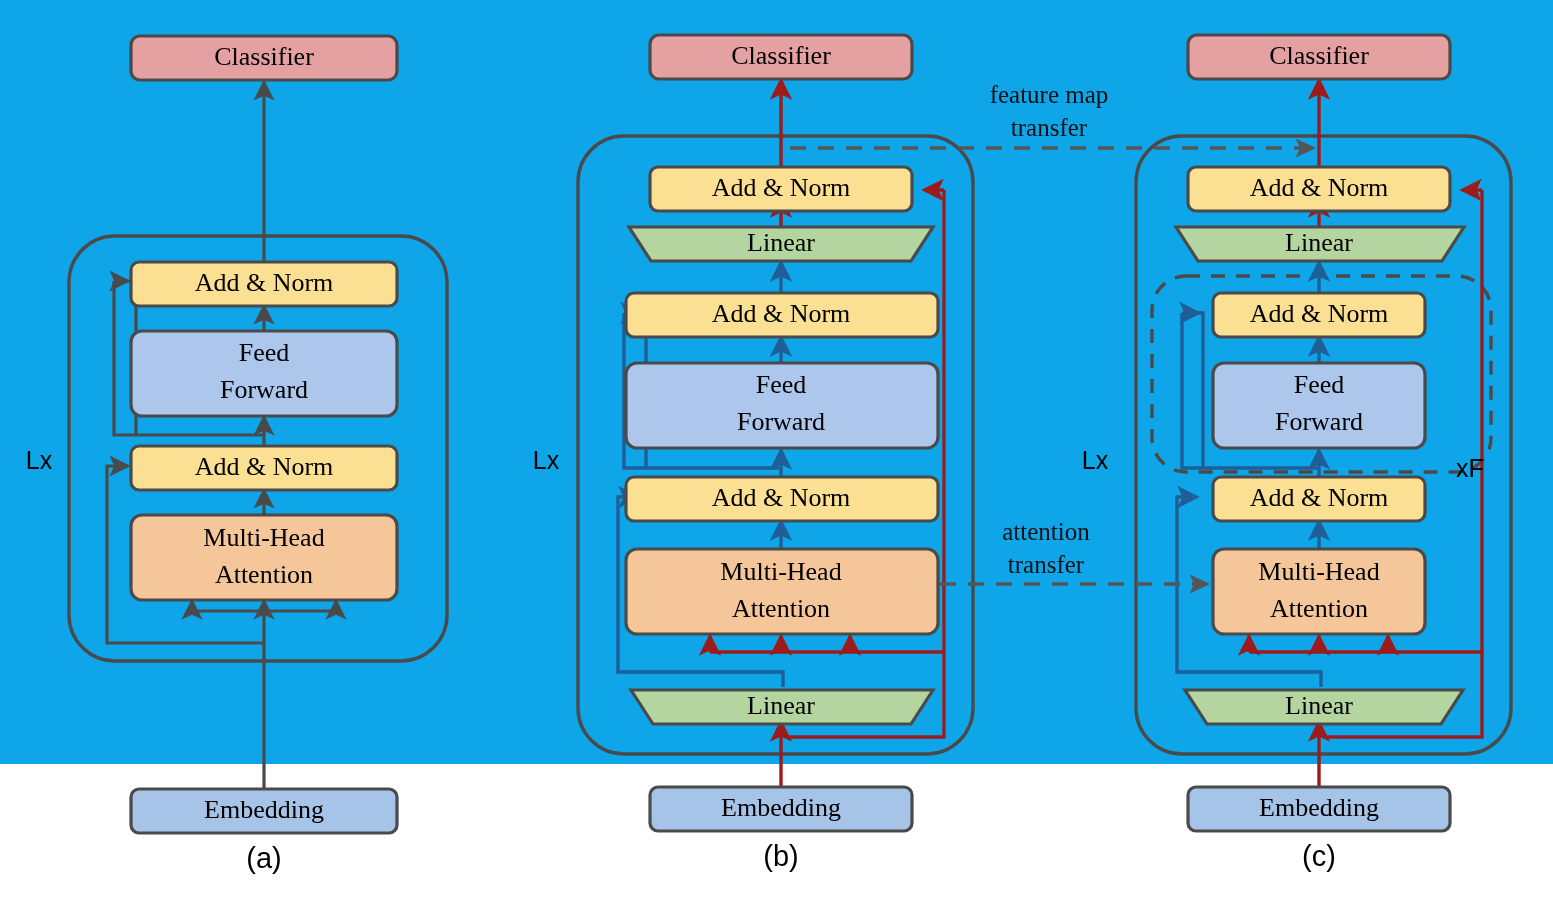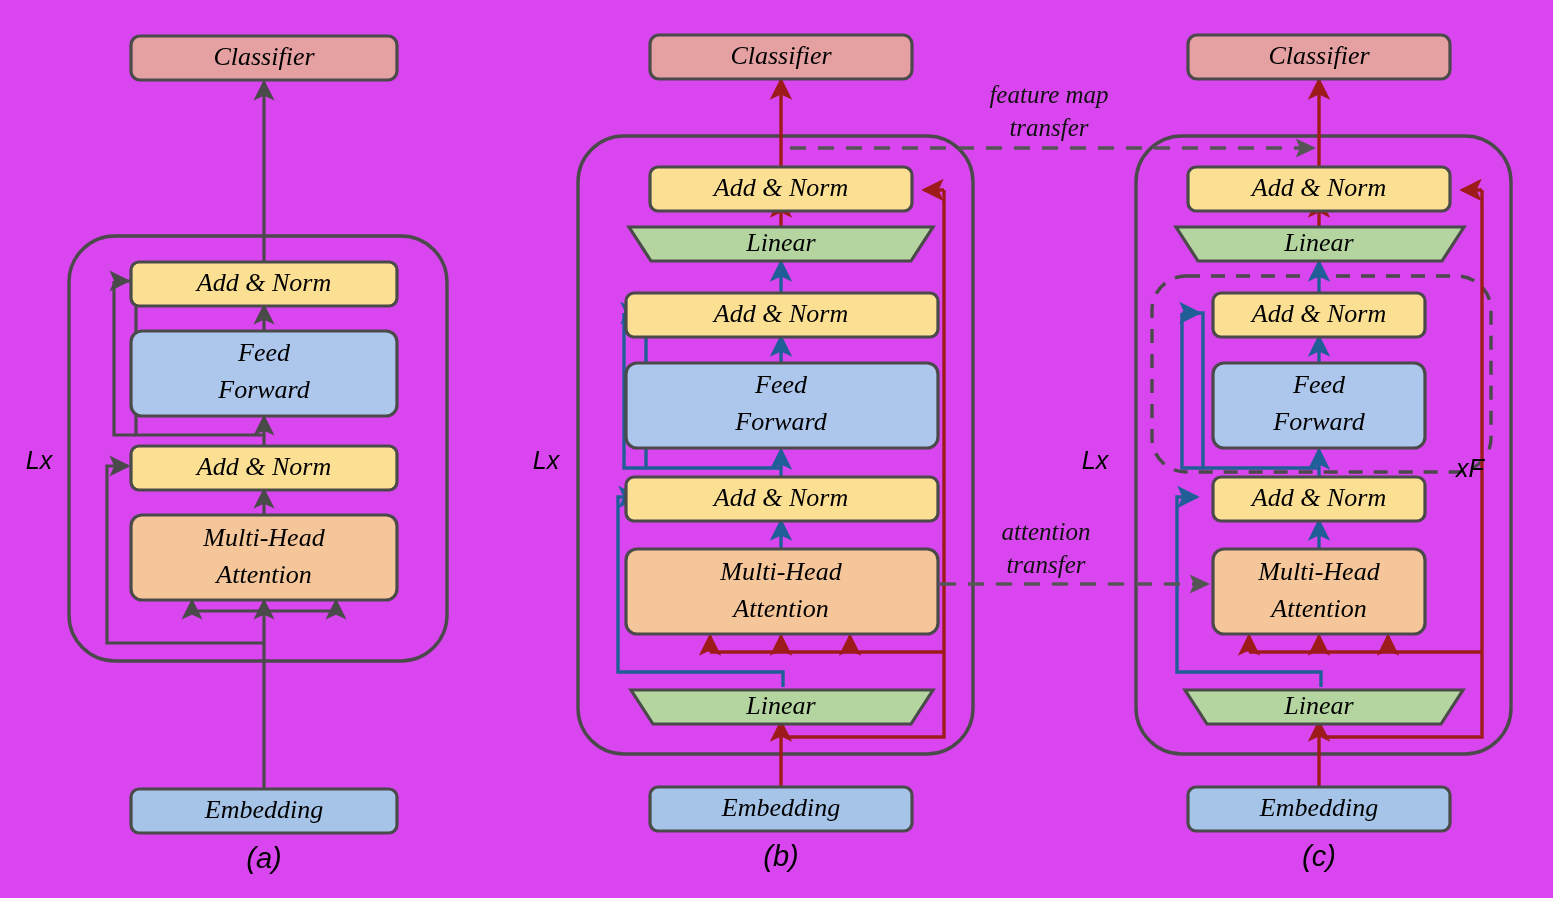--- a/index.html
+++ b/index.html
@@ -9,23 +9,22 @@
   }
   body {
     width: 1553px;
     height: 898px;
     font-family: "Liberation Serif", serif;
     overflow: hidden;
   }
   #canvas {
     position: relative;
     width: 1553px;
-    height: 898px;
-    background: #d946ef;
-    font-style: italic;
+    height: 764px;
+    background: #0ea5e9;
   }
   svg.diagram {
     position: absolute;
     top: 0;
     left: 0;
     width: 1553px;
     height: 898px;
   }
   .box-label {
     font-family: "Liberation Serif", serif;

